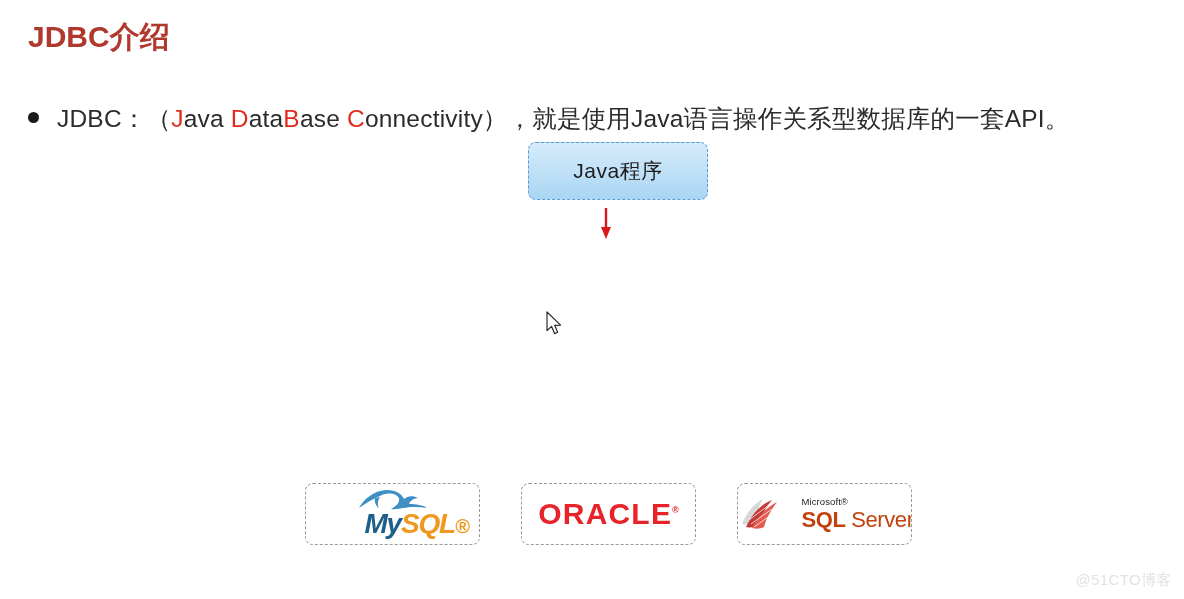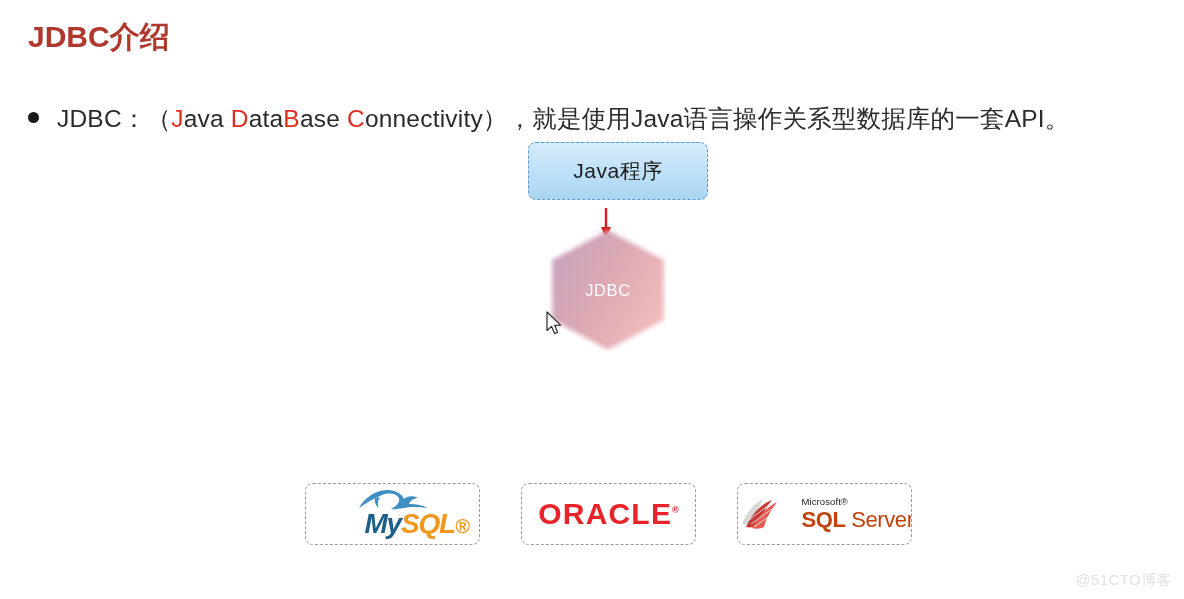--- a/index.html
+++ b/index.html
@@ -208,37 +208,20 @@
 
   <div id="java-box">
     <span id="java-box-label">Java程序</span>
   </div>
 
   <svg id="flow-arrow" viewBox="0 0 12 36">
     <line x1="6" y1="0" x2="6" y2="22" stroke="#d7191c" stroke-width="2.4"></line>
     <polygon points="6,31 1,19 11,19" fill="#d7191c"></polygon>
   </svg>
 
-  <div id="jdbc-hex-wrap">
-    <svg id="jdbc-hex" viewBox="0 0 120 124">
-      <defs>
-        <linearGradient id="hexgrad" x1="0%" y1="20%" x2="100%" y2="80%">
-          <stop offset="0%" stop-color="#c9a3bd"></stop>
-          <stop offset="45%" stop-color="#dca9b3"></stop>
-          <stop offset="100%" stop-color="#f3bcbc"></stop>
-        </linearGradient>
-        <filter id="softglow" x="-25%" y="-25%" width="150%" height="150%">
-          <feGaussianBlur stdDeviation="2.2"></feGaussianBlur>
-        </filter>
-      </defs>
-      <polygon points="60,2 116,32 116,92 60,122 4,92 4,32" fill="url(#hexgrad)" filter="url(#softglow)" opacity="0.95"></polygon>
-      <polygon points="60,6 112,34 112,90 60,118 8,90 8,34" fill="url(#hexgrad)"></polygon>
-    </svg>
-    <div id="jdbc-hex-label">JDBC</div>
-  </div>
 
   <svg id="mouse-cursor" viewBox="0 0 18 26">
     <polygon points="1,1 1,19.5 5.6,15.4 8.6,22.6 11.6,21.3 8.7,14.3 14.6,14.1" fill="#ffffff" stroke="#2b2b2b" stroke-width="1.2" stroke-linejoin="round"></polygon>
   </svg>
 
   <div id="logo-mysql" class="logo-card">
     <div id="mysql-inner">
       <svg id="mysql-dolphin" width="74" height="26" viewBox="0 0 74 26">
         <path d="M4 21 C8 13, 18 4, 31 3 C40 2.5, 47 7, 49 12 C52 9, 58 8, 63 11
                  C58 11.5, 55 14, 54 17 C61 17, 68 18, 72 21 C64 19.5, 55 19.5, 48 21

